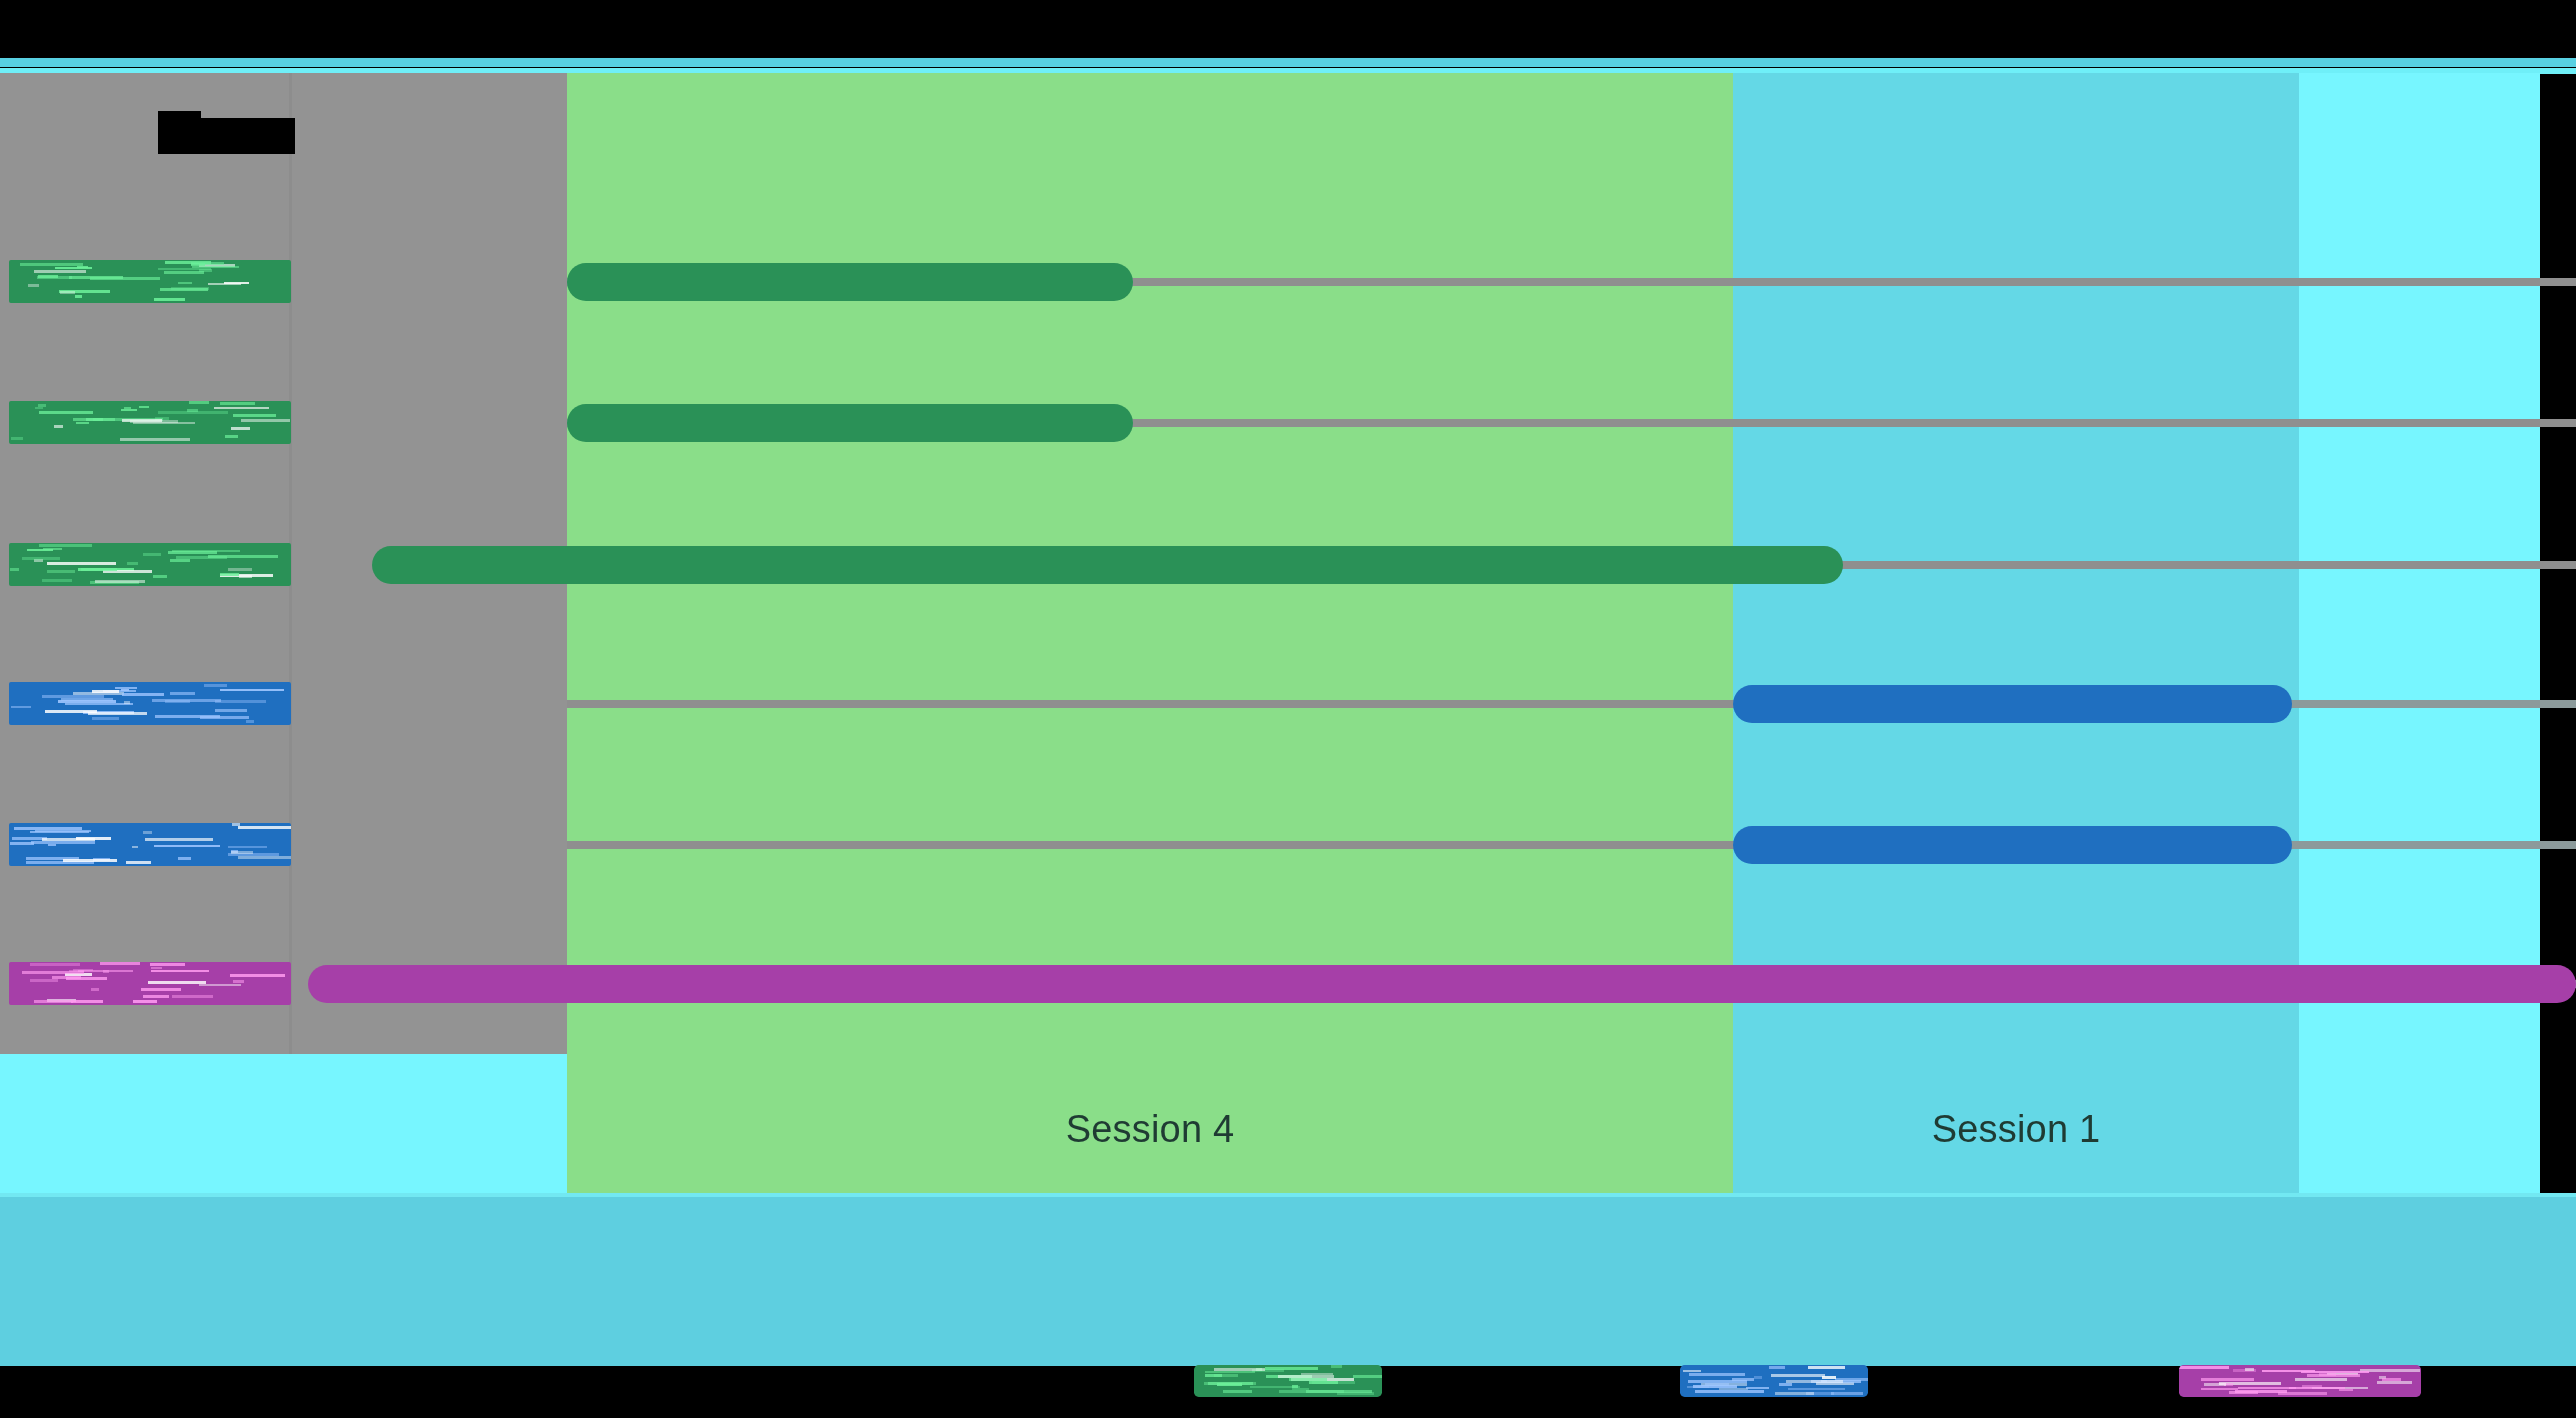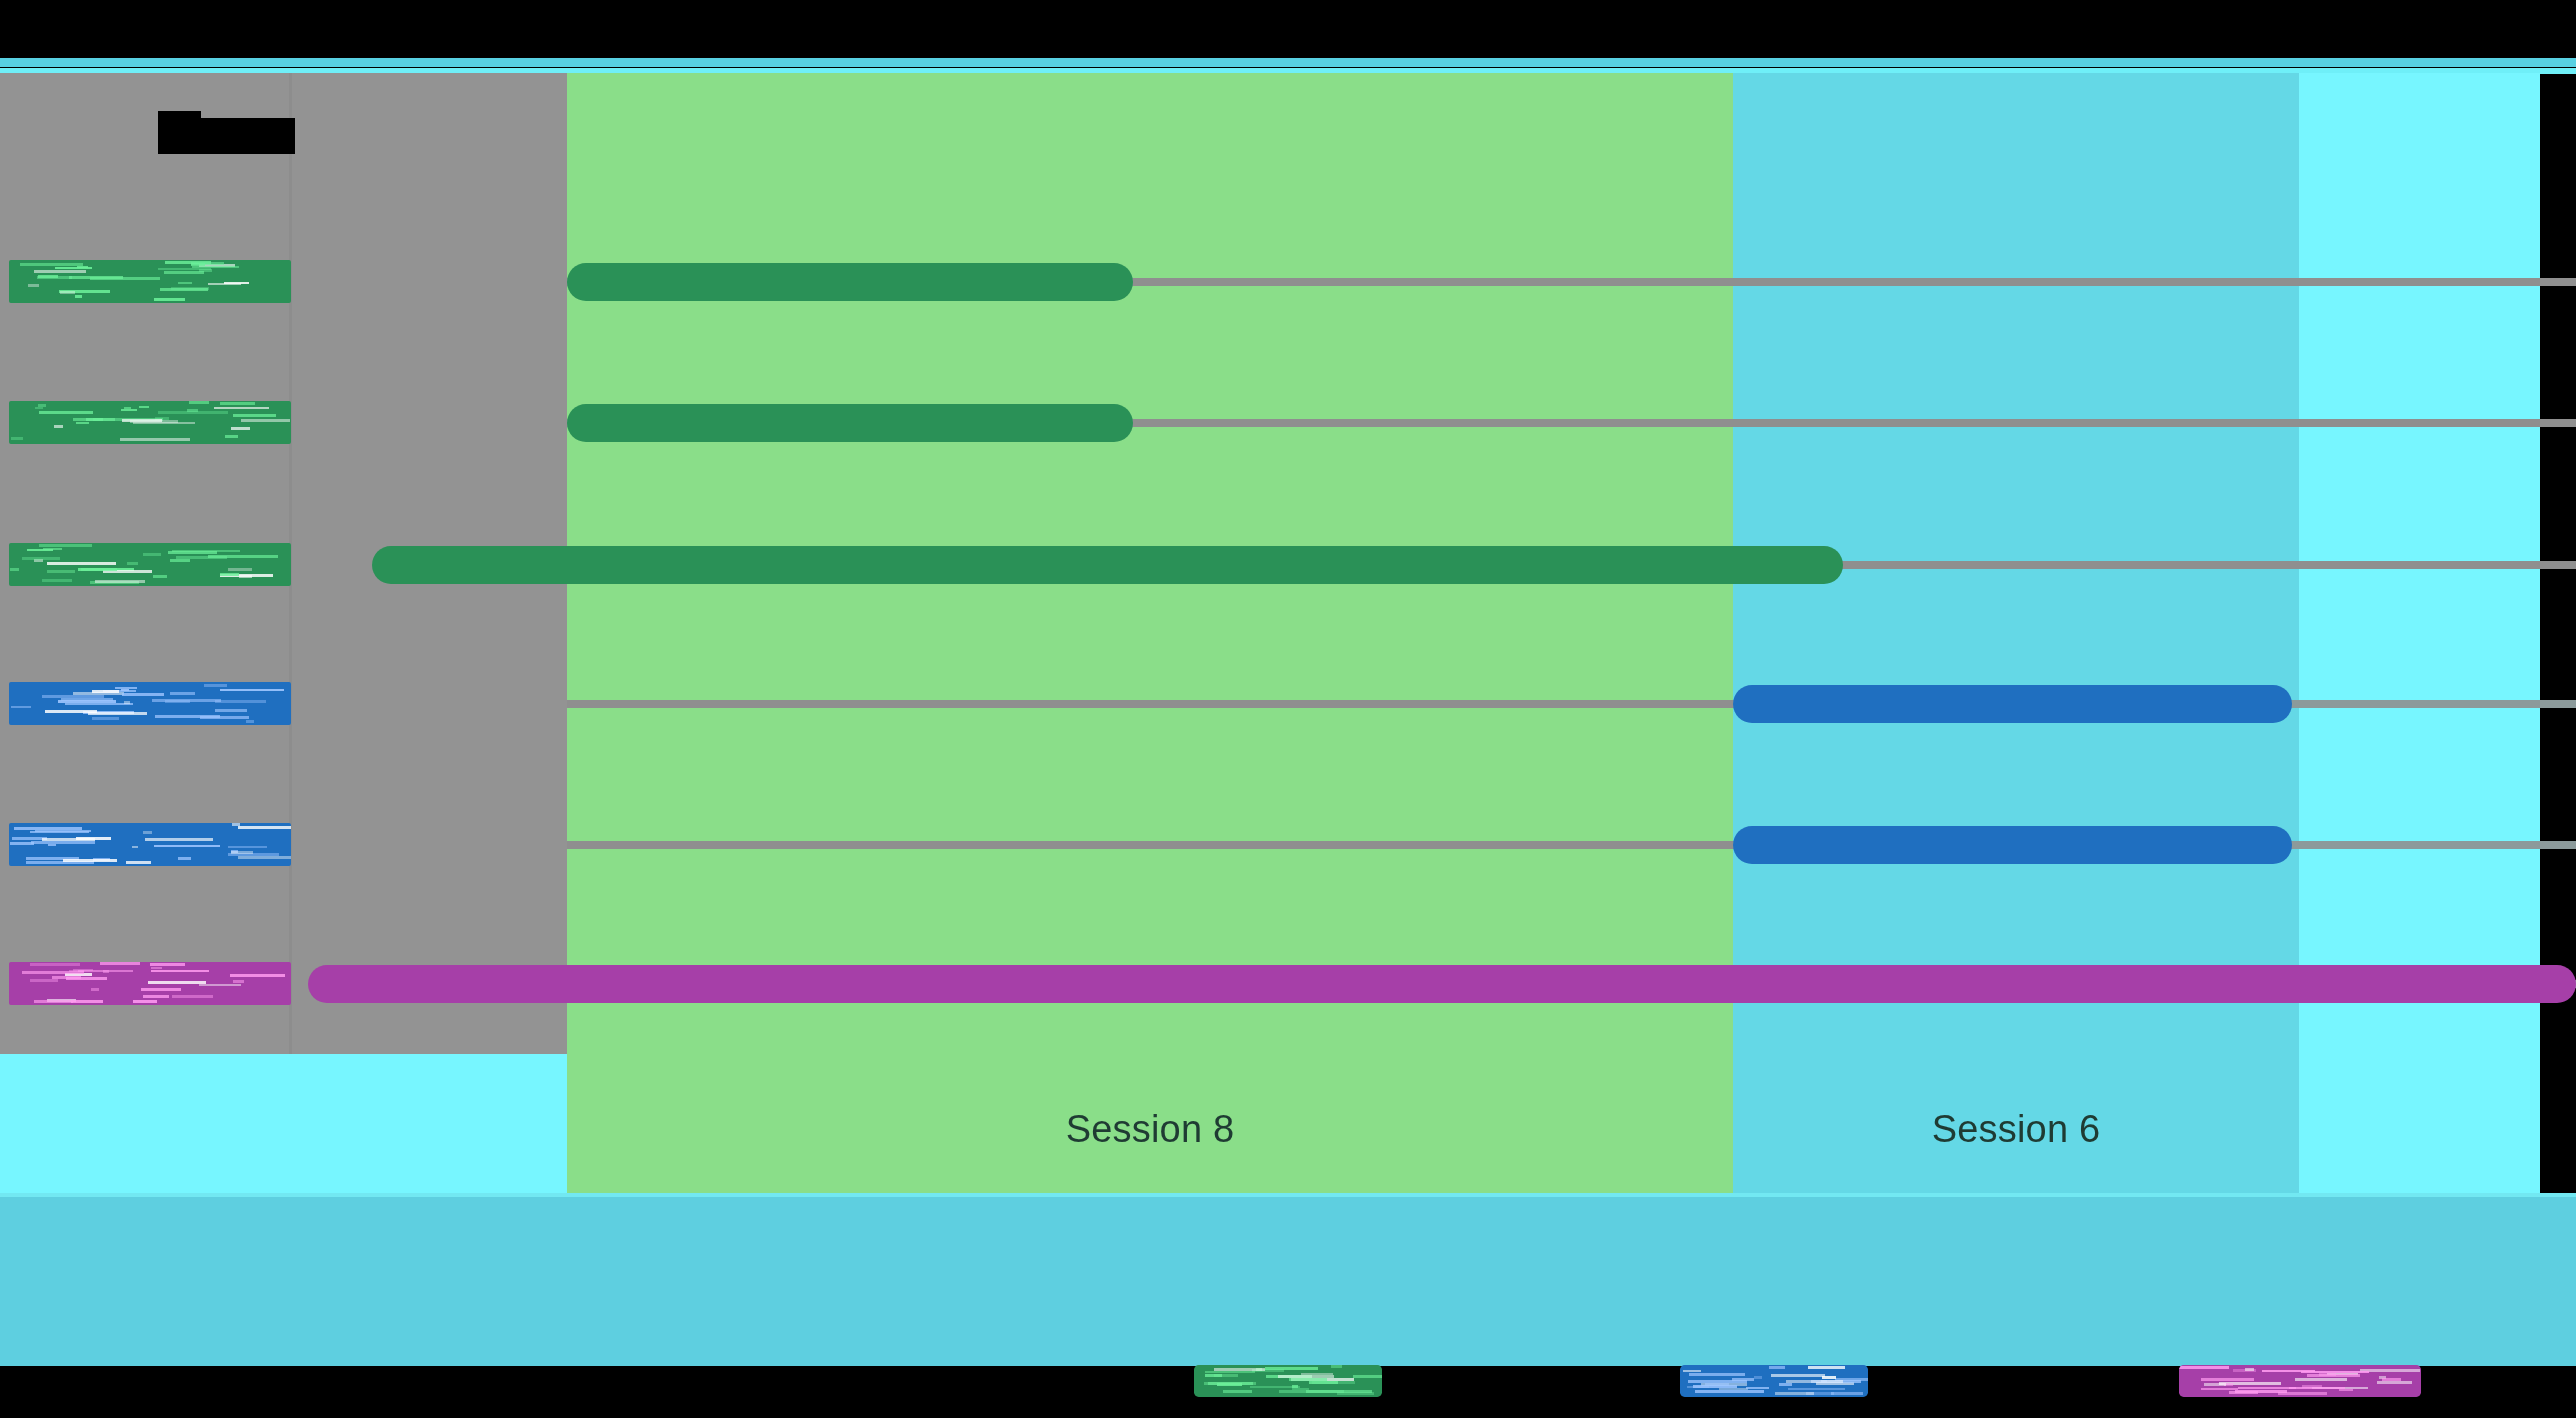--- a/index.html
+++ b/index.html
@@ -106,24 +106,24 @@
 
   <div class="strip-top strip-top-a"></div>
   <div class="strip-top strip-top-b"></div>
 
   <div id="panel"></div>
   <div class="gutter-line"></div>
 
   <div class="footer-cyan"></div>
 
   <div class="band band-1">
-    <div class="band-label">Session 8</div>
+    <div class="band-label">Session 4</div>
   </div>
   <div class="band band-2">
-    <div class="band-label">Session 6</div>
+    <div class="band-label">Session 1</div>
   </div>
   <div class="band band-3">
     <div class="band-label"></div>
   </div>
 
   <div class="footer-band-hair"></div>
   <div class="footer-band"></div>
 
   <div class="title-redact"></div>
 

